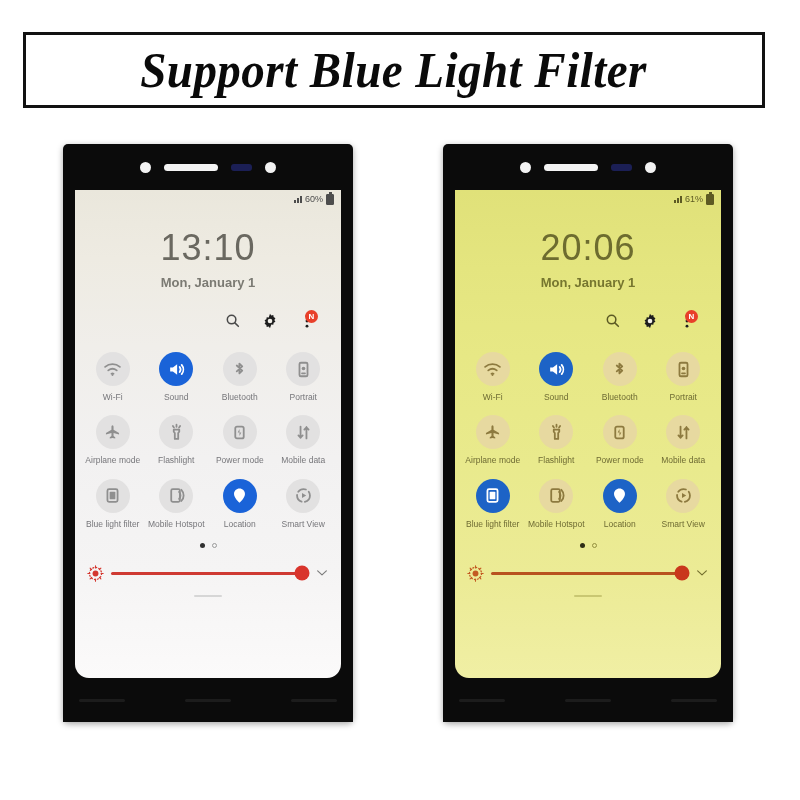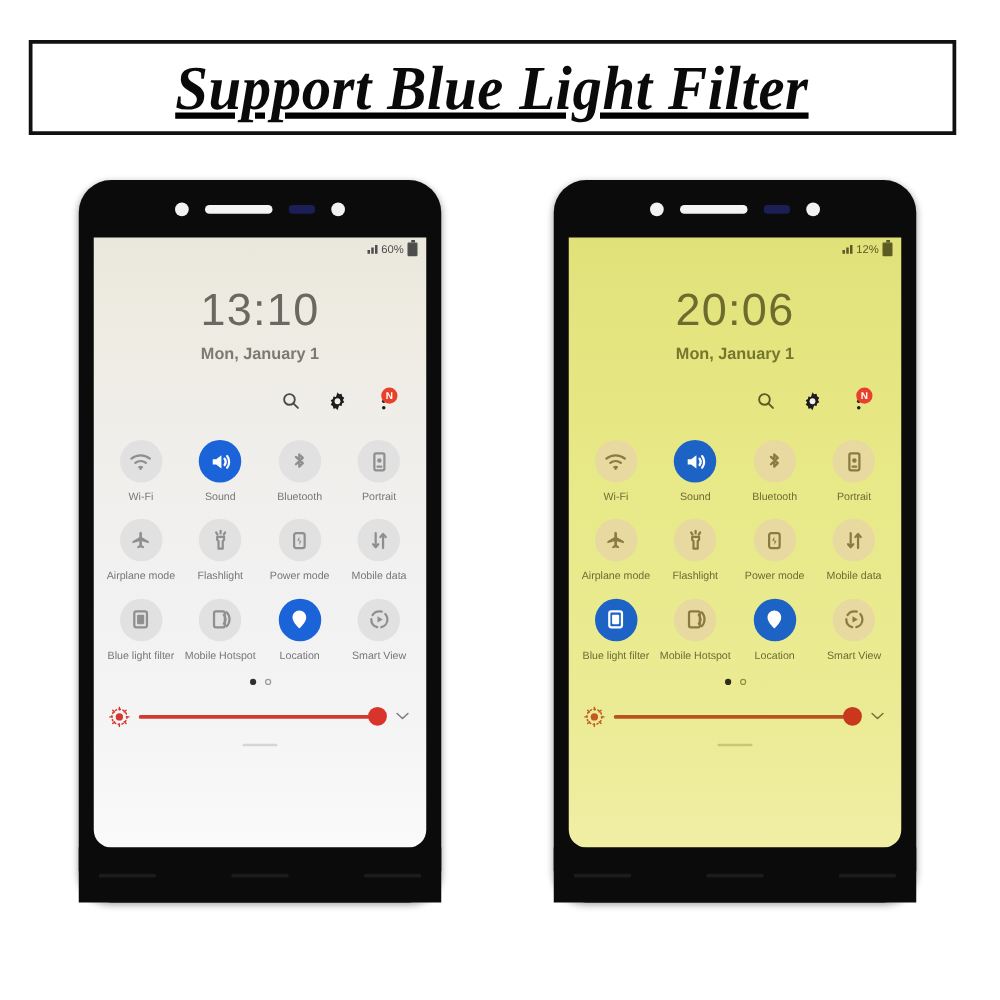--- a/index.html
+++ b/index.html
@@ -21,41 +21,40 @@
     left: 23px;
     top: 32px;
     width: 742px;
     height: 76px;
     border: 3px solid #111111;
     background: #ffffff;
     display: flex;
     align-items: center;
     justify-content: center;
     box-sizing: border-box;
-    text-decoration: underline;
   }
   .title-text {
     font-family: "Liberation Serif", "DejaVu Serif", serif;
     font-weight: bold;
     font-style: italic;
     font-size: 50px;
     letter-spacing: 0.5px;
     color: #0a0a0a;
     white-space: nowrap;
     transform: scaleX(0.94);
   }
 
   
   .phone {
     position: absolute;
     top: 144px;
     width: 290px;
     height: 578px;
     background: #0b0b0b;
-    border-radius: 26px;
+    border-radius: 5px;
     box-shadow: 0 2px 6px rgba(0,0,0,0.35);
     box-sizing: border-box;
   }
   .phone-left  { left: 63px;  }
   .phone-right { left: 443px; }
 
   .bezel-top {
     position: absolute;
     left: 0; right: 0; top: 0;
     height: 46px;
@@ -503,21 +502,21 @@
       <span class="cam-dot"></span>
     </div>
     <div class="screen screen-right">
 
     <div class="statusbar sb-right">
       <span class="signal-bars">
             <i></i>
             <i></i>
             <i></i>
           </span>
-      <span>12%</span>
+      <span>61%</span>
       <span class="batt"></span>
     </div>
 
     <div class="clockblock cl-right">
       <div class="clock-time">20:06</div>
       <div class="clock-date">Mon, January 1</div>
     </div>
 
     <div class="hdr-icons">
       <span style="color:#5c5a24">

